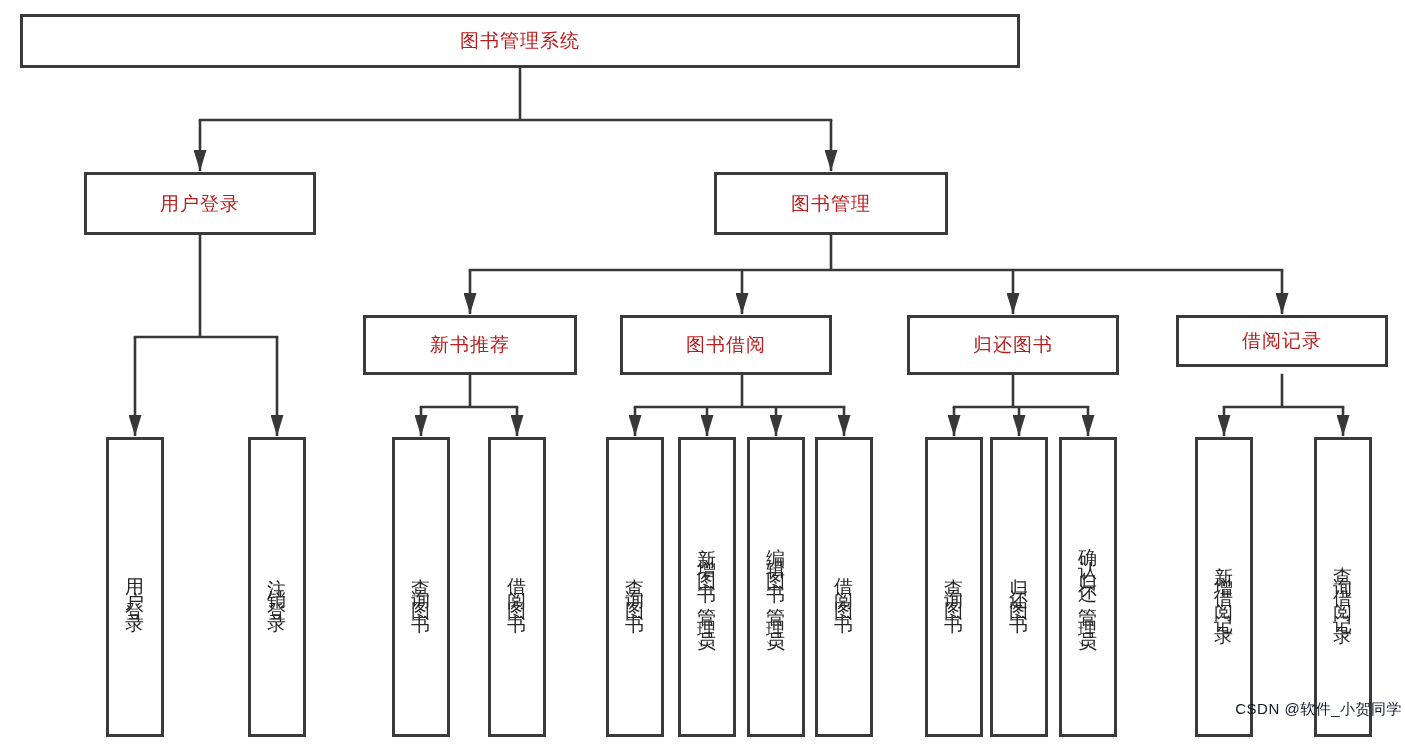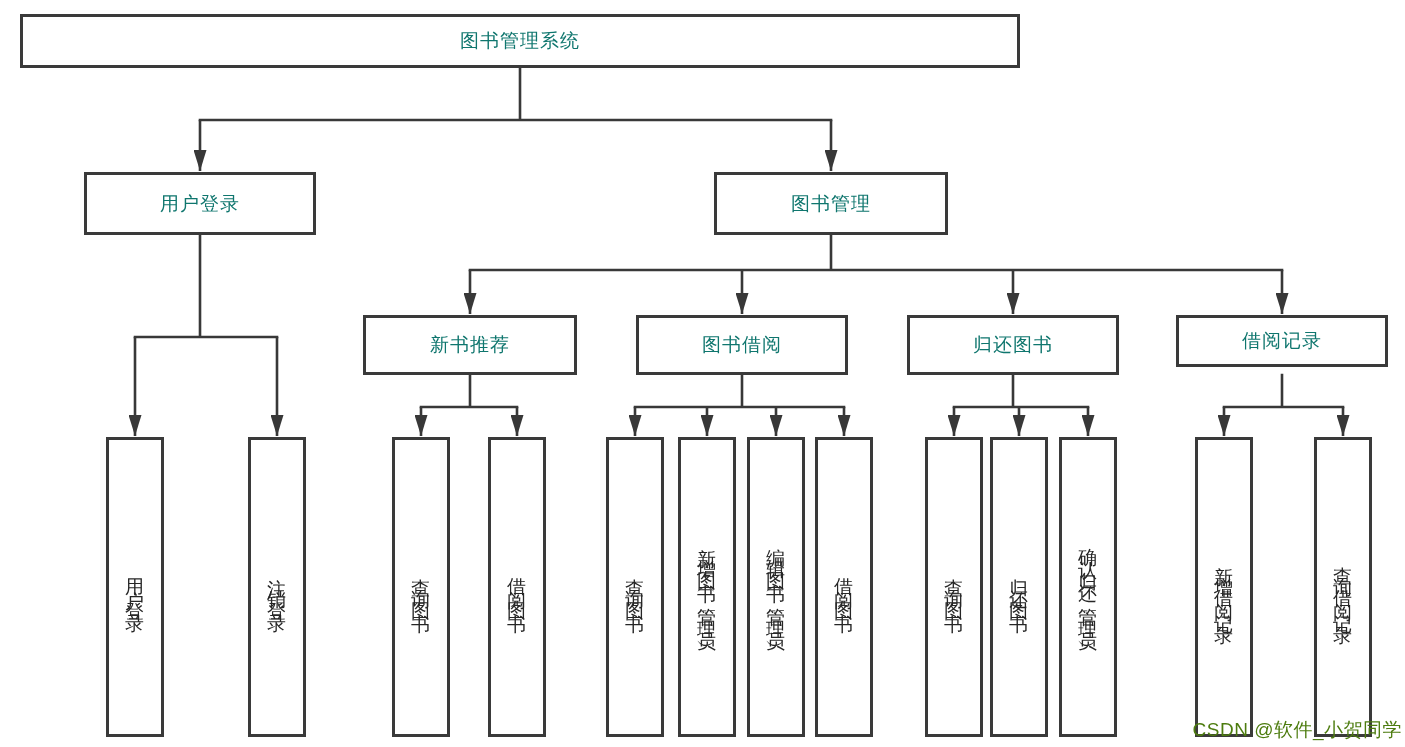--- a/index.html
+++ b/index.html
@@ -32,38 +32,38 @@
     box-sizing: border-box;
     background: #ffffff;
     border: 3px solid #3a3a3a;
     display: flex;
     align-items: center;
     justify-content: center;
     z-index: 2;
   }
   .box.h span {
     font-size: 19px;
-    color: #0f766e;
+    color: #b91c1c;
     letter-spacing: 1px;
     white-space: nowrap;
   }
   .box.v span {
     writing-mode: vertical-rl;
     text-orientation: mixed;
     font-size: 19px;
     letter-spacing: 12px;
     color: #262626;
     line-height: 1;
   }
   .watermark {
     position: absolute;
-    top: 717px;
+    top: 700px;
     right: 3px;
-    font-size: 19px;
-    color: #4d7c0f;
+    font-size: 15px;
+    color: #0f172a;
     letter-spacing: 0.5px;
     z-index: 3;
     white-space: nowrap;
   }
 </style>
 </head>
 <body>
 
 <div id="stage">
 
@@ -115,21 +115,21 @@
   <div class="box h" style="left:84px; top:172px; width:232px; height:63px">
     <span>用户登录</span>
   </div>
   <div class="box h" style="left:714px; top:172px; width:234px; height:63px">
     <span>图书管理</span>
   </div>
 
   <div class="box h" style="left:363px; top:315px; width:214px; height:60px">
     <span>新书推荐</span>
   </div>
-  <div class="box h" style="left:636px; top:315px; width:212px; height:60px">
+  <div class="box h" style="left:620px; top:315px; width:212px; height:60px">
     <span>图书借阅</span>
   </div>
   <div class="box h" style="left:907px; top:315px; width:212px; height:60px">
     <span>归还图书</span>
   </div>
   <div class="box h" style="left:1176px; top:315px; width:212px; height:52px">
     <span>借阅记录</span>
   </div>
 
   <div class="box v" style="left:106px; top:437px; width:58px; height:300px">

